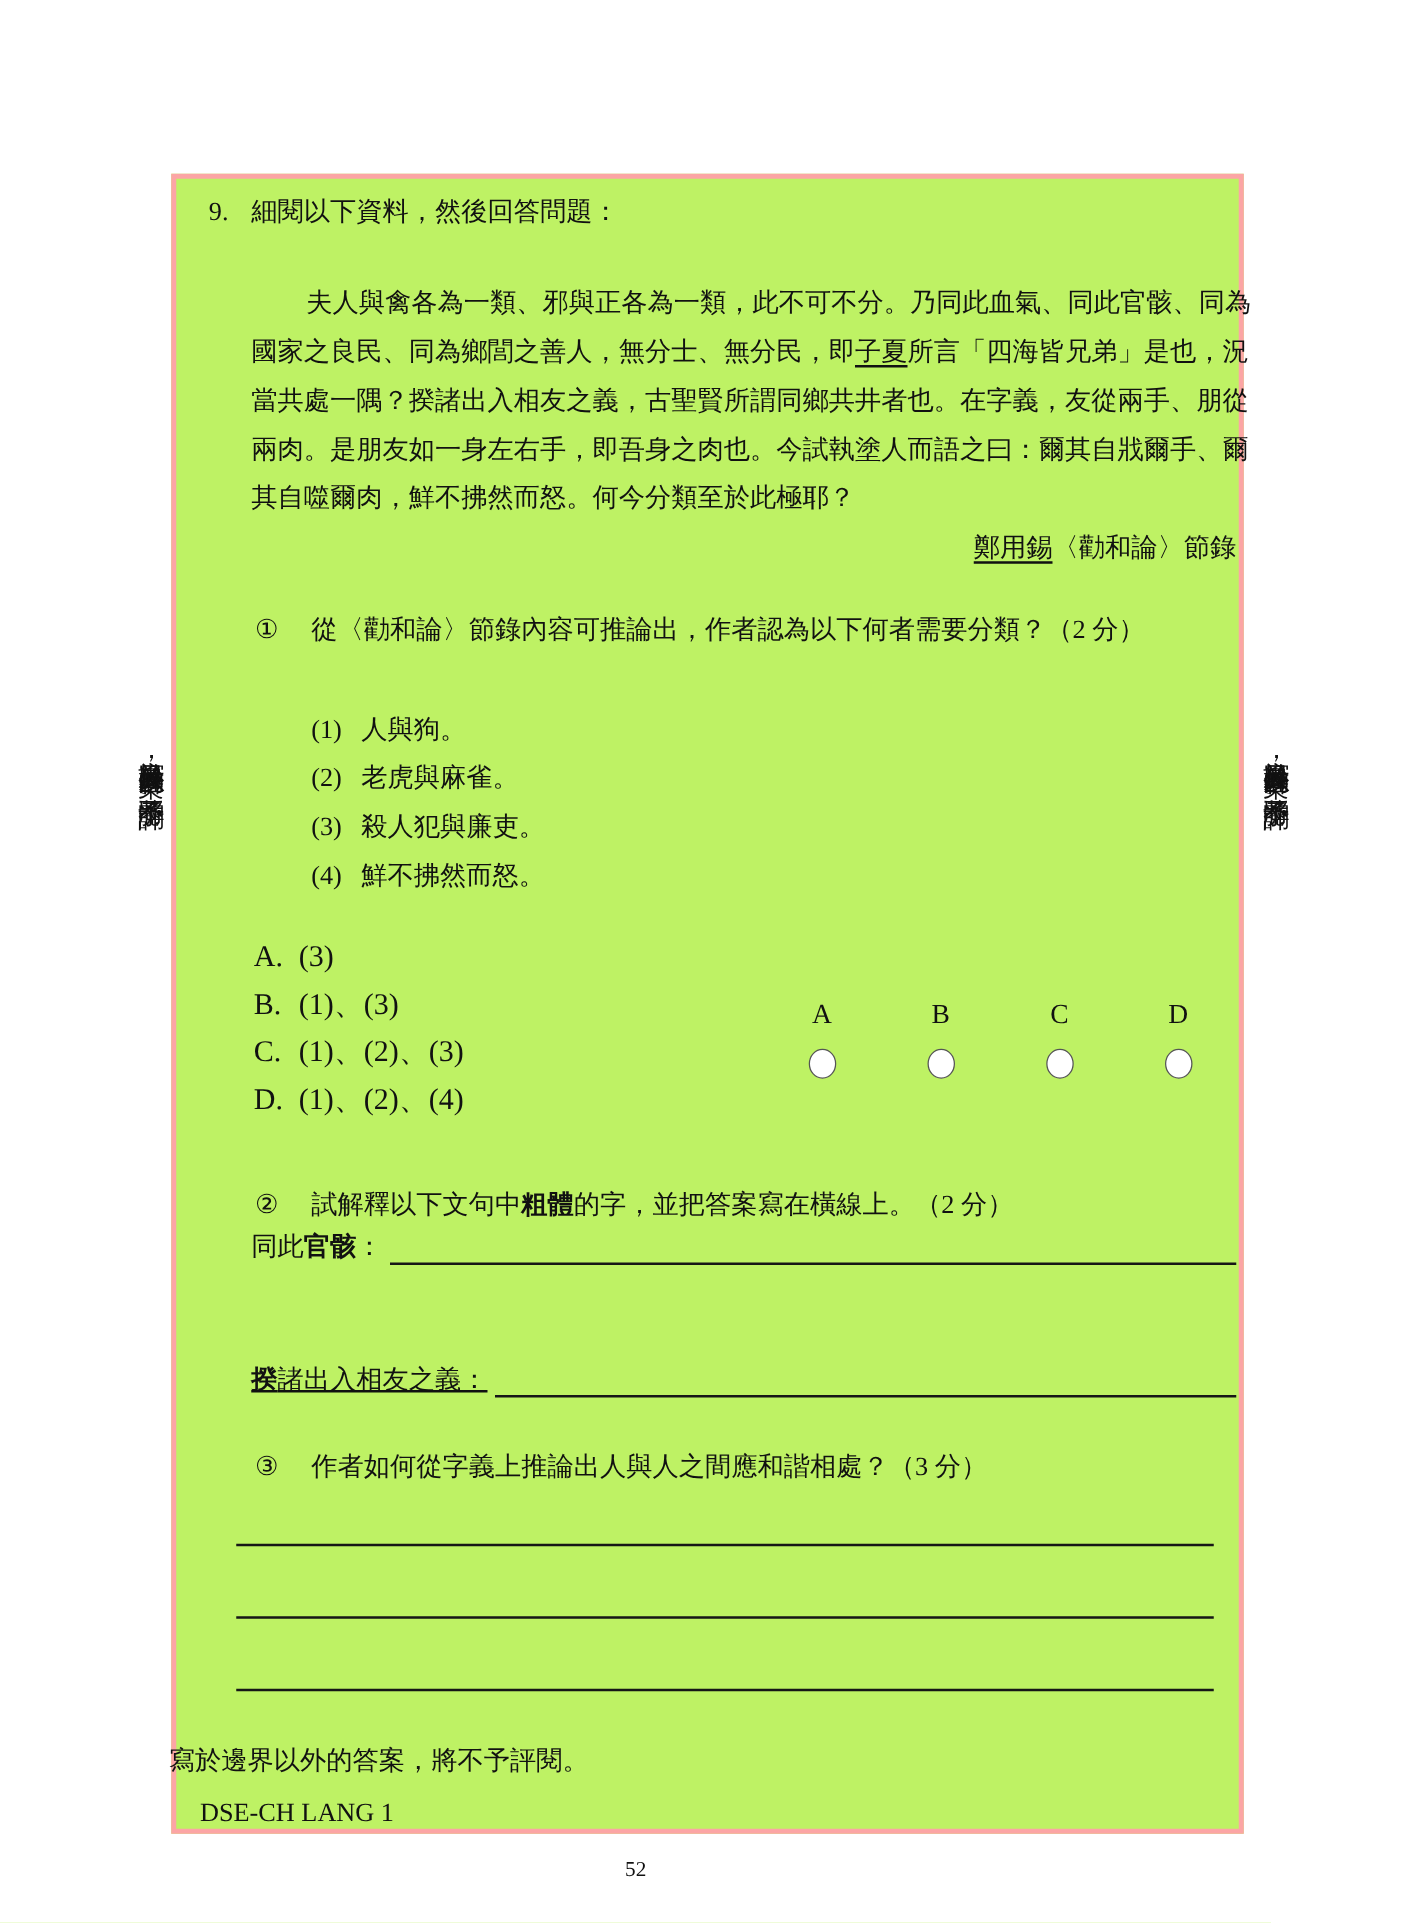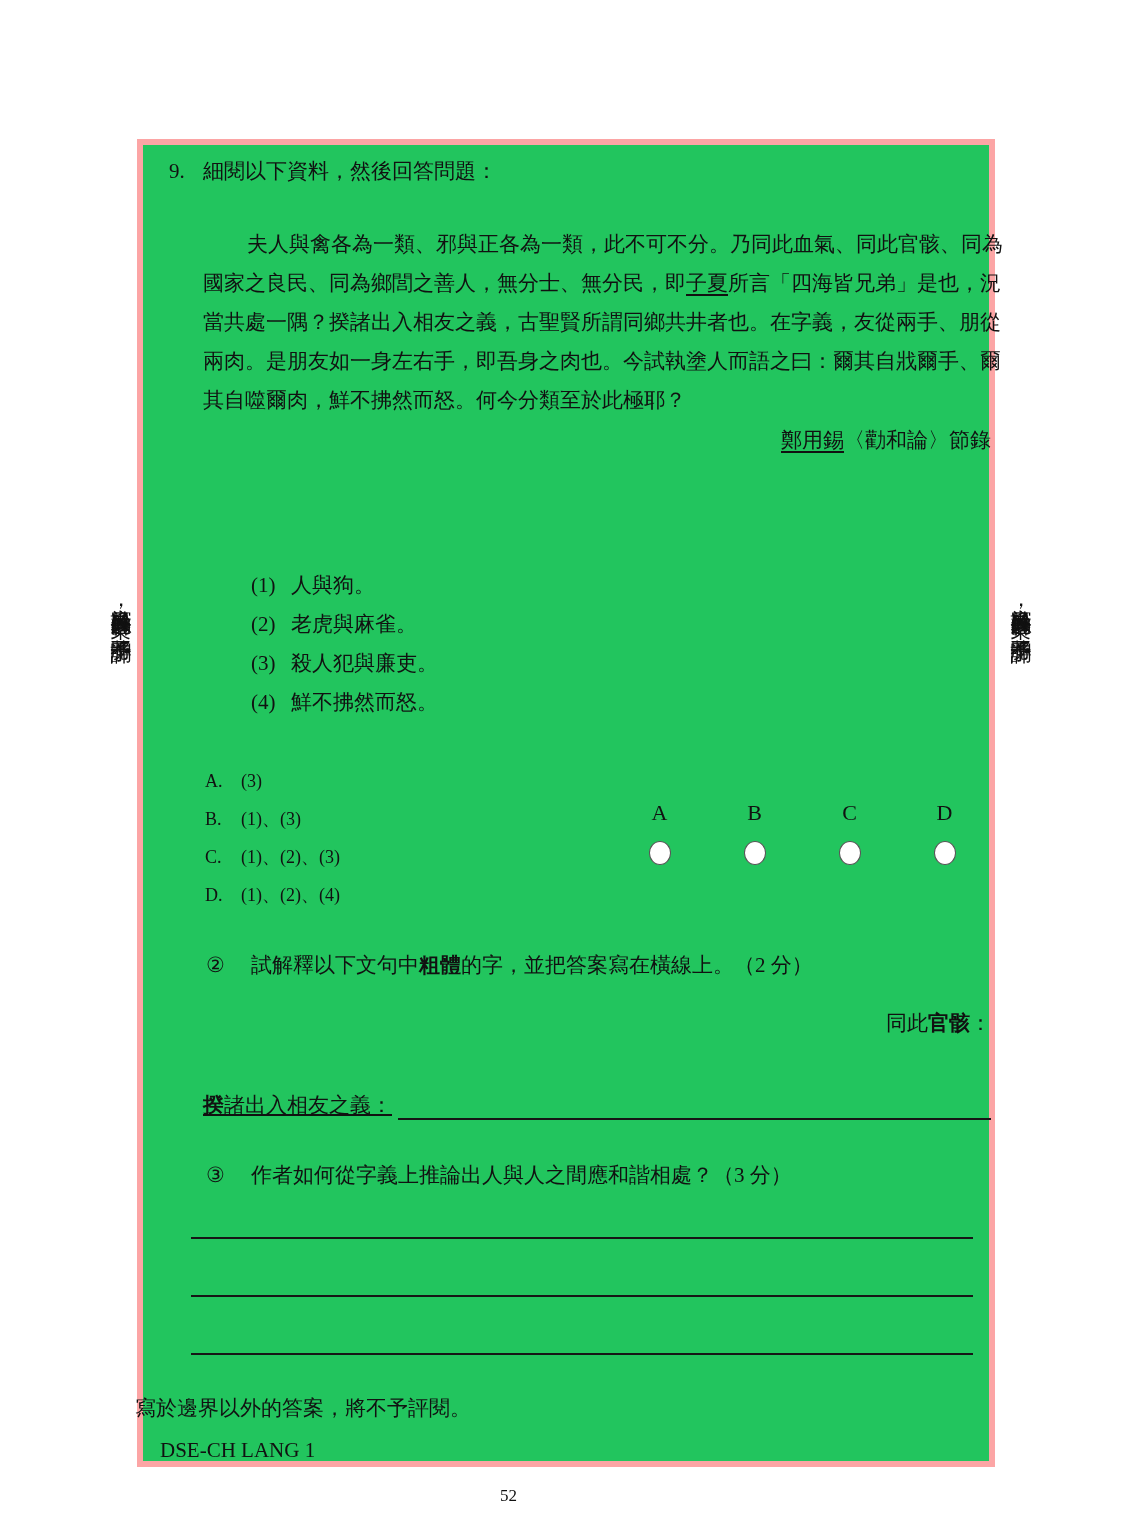--- a/index.html
+++ b/index.html
@@ -6,21 +6,21 @@
   html,body { background:#ffffff; }
   body {
     width:1125px; height:1538px; position:relative;
     font-family:"Liberation Serif","DejaVu Serif",serif;
     color:#111; overflow:hidden;
   }
   .page { position:absolute; left:0; top:0; width:1125px; height:1538px; }
 
   .qbox {
     position:absolute; left:137px; top:139px; width:858px; height:1328px;
-    border:6px solid #fca5a5; background:#22c55e;
+    border:4px solid #fca5a5; background:#bef264;
   }
 
   
   .intro-row { position:absolute; left:26px; top:12px; font-size:21px; }
   .qnum { display:inline-block; width:34px; }
 
   
   .passage { position:absolute; left:60px; top:80px; width:788px; font-size:21px; }
   .p-line {
     height:39px; line-height:39px; white-space:nowrap;
@@ -37,21 +37,21 @@
   
   .subq { position:absolute; left:63px; font-size:21px; }
   .subq .circnum { display:inline-block; width:45px; }
 
   
   .items { position:absolute; left:108px; top:421px; font-size:21px; }
   .item { height:39px; line-height:39px; }
   .item .inum { display:inline-block; width:40px; }
 
   
-  .choices { position:absolute; left:62px; top:617px; font-size:18px; }
+  .choices { position:absolute; left:62px; top:604px; font-size:24px; }
   .choice { height:38px; line-height:38px; }
   .choice .clet { display:inline-block; width:36px; }
 
   
   .bubble-grid {
     position:absolute; left:469px; top:648px; width:380px;
     display:grid; grid-template-columns:repeat(4,95px);
   }
   .bubble-col { text-align:center; }
   .bubble-label { font-size:22px; height:40px; line-height:40px; }
@@ -105,20 +105,23 @@
     <div class="passage">
       <div class="p-line indent">夫人與禽各為一類、邪與正各為一類，此不可不分。乃同此血氣、同此官骸、同為</div>
       <div class="p-line"><span>國家之良民、同為鄉閭之善人，無分士、無分民，即</span><span class="u">子夏</span><span>所言「四海皆兄弟」是也，況</span></div>
       <div class="p-line">當共處一隅？揆諸出入相友之義，古聖賢所謂同鄉共井者也。在字義，友從兩手、朋從</div>
       <div class="p-line">兩肉。是朋友如一身左右手，即吾身之肉也。今試執塗人而語之曰：爾其自戕爾手、爾</div>
       <div class="p-line lastline">其自噬爾肉，鮮不拂然而怒。何今分類至於此極耶？</div>
     </div>
 
     <div class="attribution"><span class="u">鄭用錫</span><span>〈勸和論〉節錄</span></div>
 
+    <div class="subq" style="top:346px;">
+      <span class="circnum">①</span><span>從〈勸和論〉節錄內容可推論出，作者認為以下何者需要分類？（2 分）</span>
+    </div>
 
     <div class="items">
       <div class="item"><span class="inum">(1)</span><span>人與狗。</span></div>
       <div class="item"><span class="inum">(2)</span><span>老虎與麻雀。</span></div>
       <div class="item"><span class="inum">(3)</span><span>殺人犯與廉吏。</span></div>
       <div class="item"><span class="inum">(4)</span><span>鮮不拂然而怒。</span></div>
     </div>
 
     <div class="choices">
       <div class="choice"><span class="clet">A.</span><span>(3)</span></div>
@@ -143,21 +146,21 @@
       <div class="bubble-col">
         <div class="bubble-label">D</div>
         <div class="bubble"></div>
       </div>
     </div>
 
     <div class="subq" style="top:806px;">
       <span class="circnum">②</span><span>試解釋以下文句中</span><span class="b">粗體</span><span>的字，並把答案寫在橫線上。（2 分）</span>
     </div>
 
-    <div class="fillrow" style="top:863px;flex-direction:column;">
+    <div class="fillrow" style="top:839px;">
       <span class="lbl"><span>同此</span><span class="b">官骸</span><span>：</span></span>
       <div class="fill-line"></div>
     </div>
 
     <div class="fillrow" style="top:945px;text-decoration:underline;">
       <span class="lbl"><span class="b">揆</span><span>諸出入相友之義：</span></span>
       <div class="fill-line"></div>
     </div>
 
     <div class="subq" style="top:1016px;">

